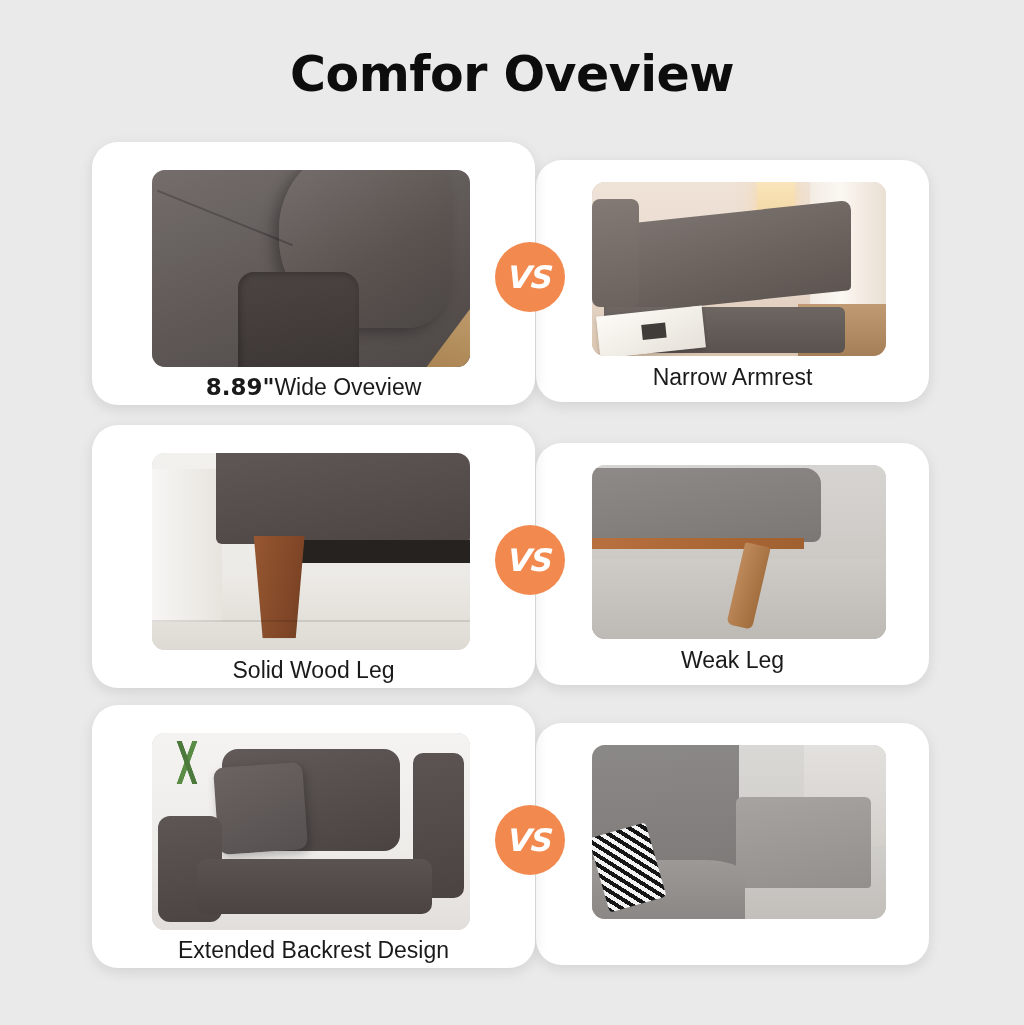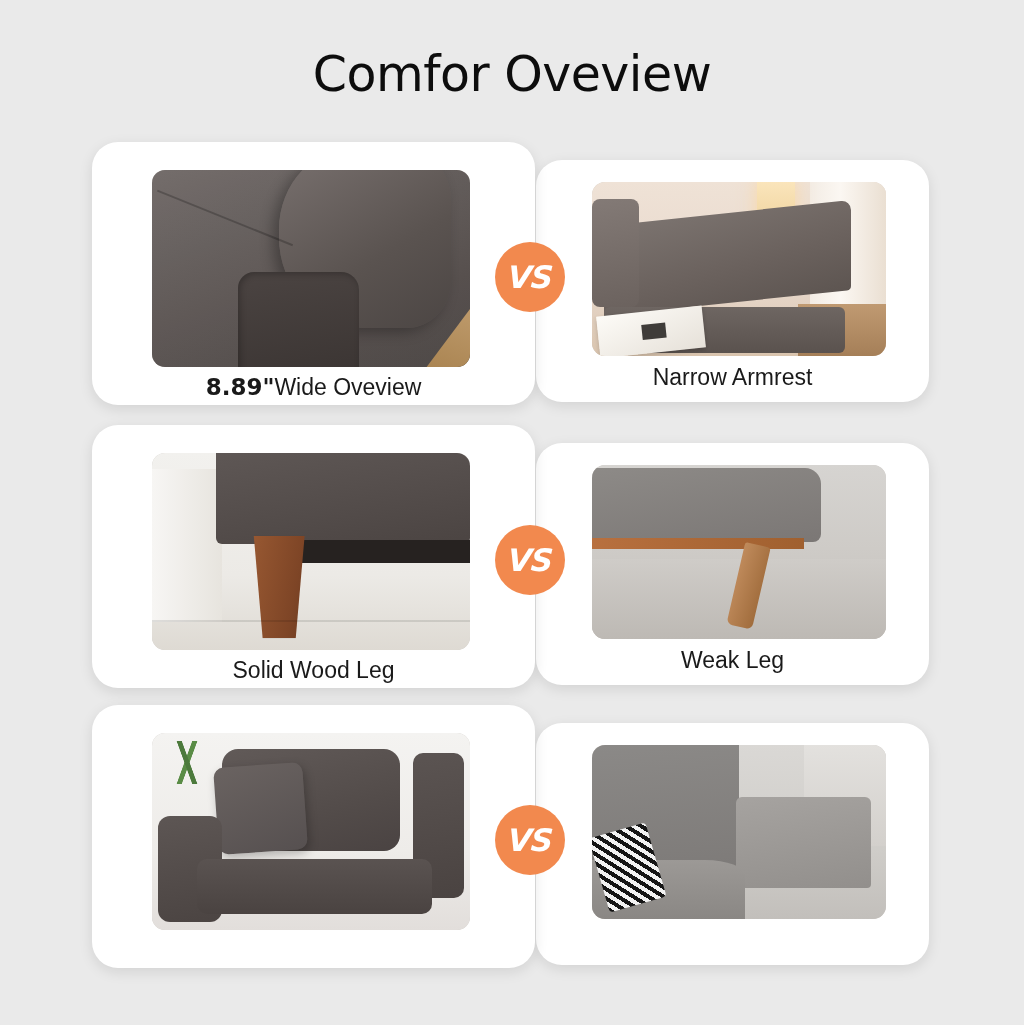--- a/index.html
+++ b/index.html
@@ -7,21 +7,21 @@
     width:1024px;height:1025px;
     background:#eaeaea;
     font-family:"Liberation Sans","DejaVu Sans",sans-serif;
     overflow:hidden;position:relative;
   }
 
   
   #page-title{
     position:absolute;left:0;top:46px;width:1024px;
     text-align:center;
-    font-size:49px;font-weight:normal;color:#0d0d0d;
+    font-size:49px;font-weight:bold;color:#0d0d0d;
     letter-spacing:-0.5px;
     font-family:"DejaVu Sans","Liberation Sans",sans-serif;
   }
 
   
   #compare-grid{position:absolute;left:0;top:0;width:1024px;height:1025px;}
   .compare-row{position:absolute;left:0;width:1024px;}
   .compare-row.r0{top:142px;height:268px;}
   .compare-row.r1{top:425px;height:268px;}
   .compare-row.r2{top:705px;height:268px;}
@@ -337,20 +337,23 @@
       <div class="photo">
         <div class="ph ph-ext">
           <div class="plant"></div>
             <div class="backcush"></div>
           <div class="rightarm"></div>
             <div class="pillow"></div>
           <div class="leftarm"></div>
             <div class="seat"></div>
         </div>
       </div>
+      <div class="caption">
+        <span class="measure"></span><span>Extended Backrest Design</span>
+      </div>
     </div>
 
     <div class="card right">
       <div class="photo">
         <div class="ph ph-basic">
           <div class="wall"></div>
             <div class="back"></div>
           <div class="armblock"></div>
             <div class="seat"></div>
           <div class="throw"></div>

